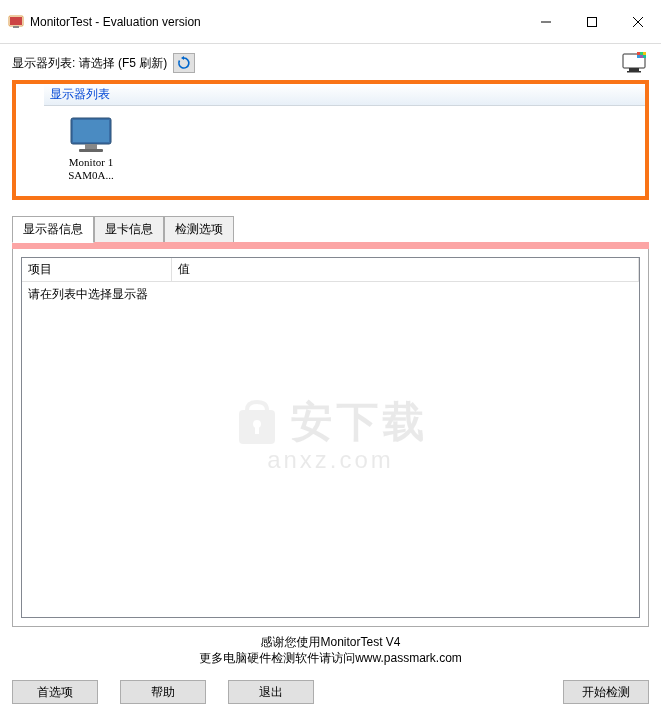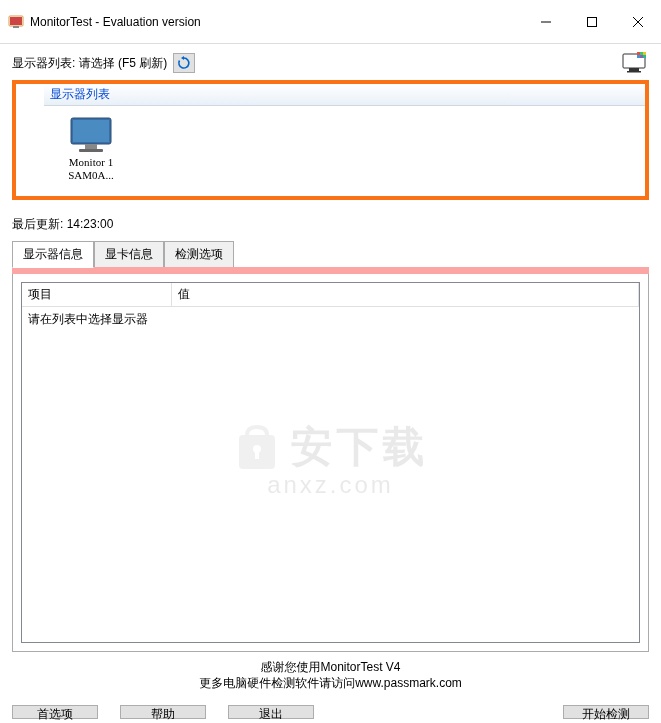--- a/index.html
+++ b/index.html
@@ -45,21 +45,21 @@
 .watermark { position: absolute; left: 50%; top: 50%; transform: translate(-50%, -55%); opacity: 0.12; pointer-events: none; text-align: center; }
 .watermark .wm-top { display: flex; align-items: center; justify-content: center; gap: 10px; }
 .watermark .wm-text-big { font-size: 42px; font-weight: bold; color: #555; letter-spacing: 4px; }
 .watermark .wm-url { font-size: 24px; color: #555; letter-spacing: 3px; margin-top: -4px; }
 
 .footer-text { text-align: center; font-size: 12px; margin-top: 8px; line-height: 1.3; }
 .footer-text a { color: #000; text-decoration: none; }
 
 .button-row { display: flex; padding: 6px 12px 10px; gap: 22px; }
 .button-row .spacer2 { flex: 1; }
-.btn { min-width: 86px; height: 14px; border: 1px solid #adadad; background: #e1e1e1; font-size: 12px; cursor: pointer; font-family: inherit; }
+.btn { min-width: 86px; height: 24px; border: 1px solid #adadad; background: #e1e1e1; font-size: 12px; cursor: pointer; font-family: inherit; }
 </style>
 </head>
 <body>
 
 <div class="titlebar">
   <span class="app-icon">
     <svg width="16" height="16" viewBox="0 0 16 16">
       <rect x="1" y="2" width="14" height="10" rx="1" fill="#fff" stroke="#d94" stroke-width="1"></rect>
       <rect x="2" y="3" width="12" height="8" fill="#c44"></rect>
       <rect x="5" y="12" width="6" height="2" fill="#888"></rect>
@@ -123,24 +123,20 @@
             <rect x="16" y="28" width="12" height="5" fill="#888"></rect>
             <rect x="10" y="33" width="24" height="3" rx="1" fill="#666"></rect>
           </svg>
         </span>
         <div class="mon-label">Monitor 1</div>
         <div class="mon-label">SAM0A...</div>
       </div>
     </div>
   </div>
 
-  <div class="last-update">
-    <span>最后更新:</span>
-    <span>14:23:00</span>
-  </div>
 
   <div class="tabs">
     <div class="tab active">显示器信息</div>
     <div class="tab">显卡信息</div>
     <div class="tab">检测选项</div>
   </div>
 
   <div class="tab-content">
     <div class="info-table">
       <div class="info-table-head">

